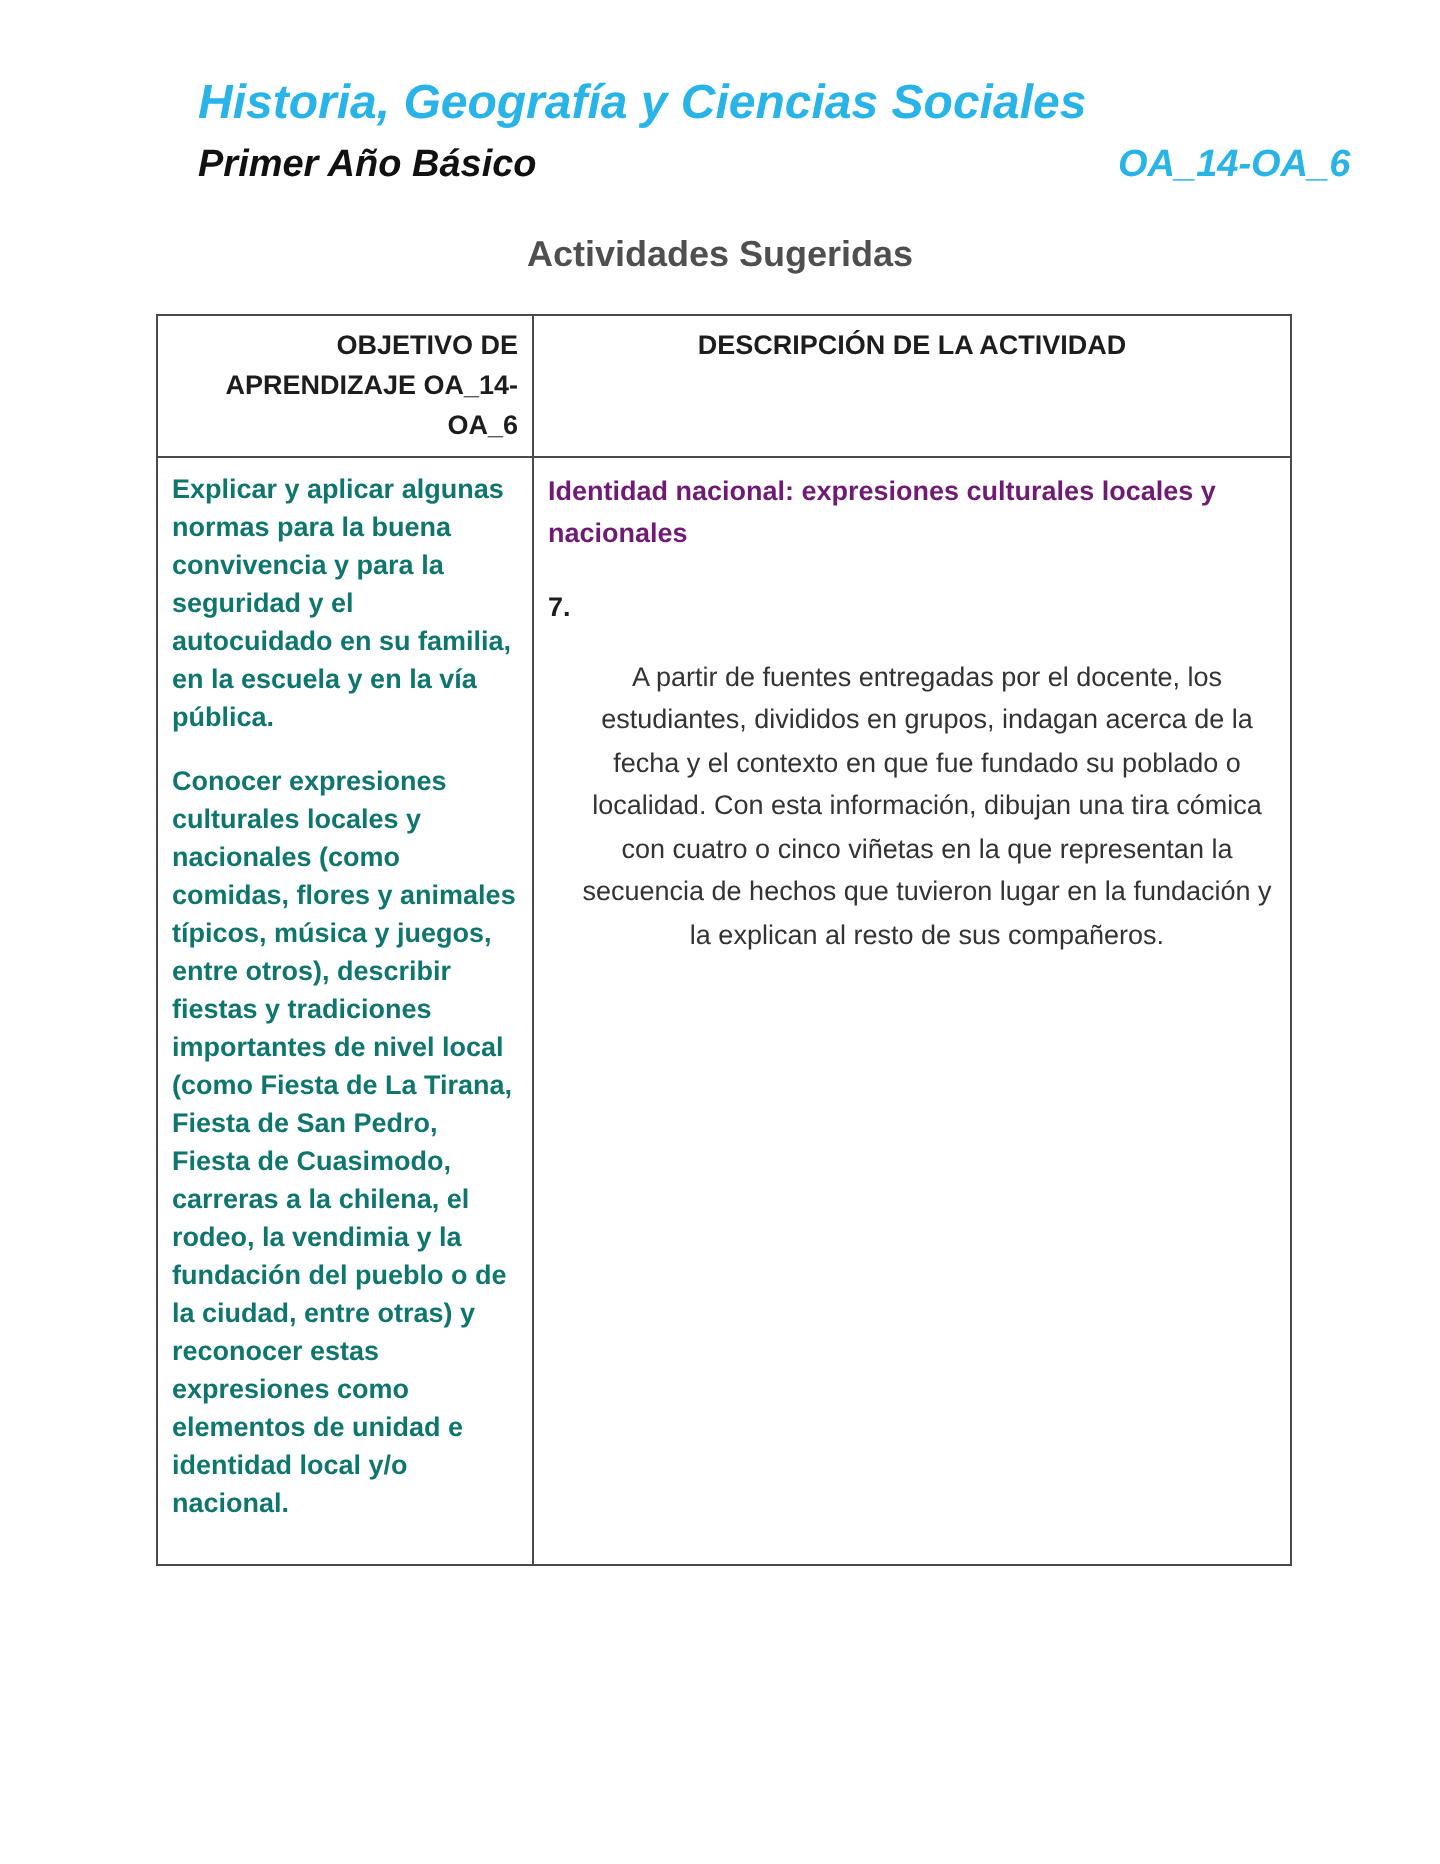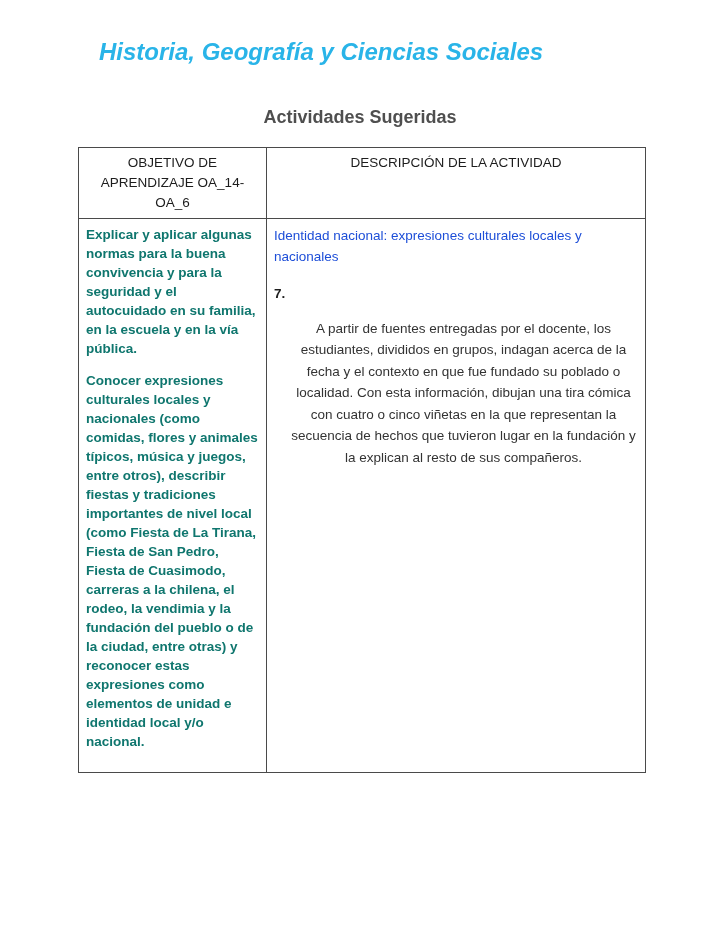--- a/index.html
+++ b/index.html
@@ -49,21 +49,21 @@
   .doc-header-right {
     text-align: right;
     font-size: 19px;
     font-weight: bold;
     line-height: 28px;
     color: var(--accent-color);
     white-space: nowrap;
   }
   
   .section-title {
-    margin-top: 36px;
+    margin-top: 18px;
     text-align: center;
     font-size: 18px;
     font-weight: bold;
     color: var(--section-title-color);
     line-height: 24px;
   }
   
   table.activities {
     margin: 18px 0 0 78px;
     width: 567px;
@@ -74,29 +74,29 @@
   col.c2 { width: 379px; }
   table.activities th,
   table.activities td {
     border: 1px solid var(--table-border-color);
     vertical-align: top;
     padding: 5px 7px;
   }
   th.th-objective {
     font-size: 13.5px;
     line-height: 20px;
-    font-weight: normal;
-    text-align: center;
+    font-weight: bold;
+    text-align: right;
     color: #1d1d1d;
     margin-top: 20px;
   }
   th.th-description {
     font-size: 13.5px;
     line-height: 20px;
-    font-weight: normal;
+    font-weight: bold;
     text-align: center;
     color: #1d1d1d;
   }
   td.cell-objective {
     height: 544px;
     font-size: 13.5px;
     font-weight: bold;
     line-height: 19px;
     color: #0f766e;
   }
@@ -106,44 +106,46 @@
   td.cell-objective p:last-child {
     margin-bottom: 16px;
   }
   td.cell-activity {
     font-size: 13.5px;
     line-height: 21.5px;
     color: #333333;
   }
   .activity-heading {
     margin: 1px 0 16px 0;
-    font-weight: normal;
+    font-weight: bold;
     line-height: 21px;
-    color: #1d4ed8;
+    color: #701a75;
   }
   .activity-number {
     margin: 7px 0 0 0;
     font-weight: bold;
     color: #1d1d1d;
   }
   .activity-description {
     margin: 13px 0 0 15px;
     text-align: center;
   }
 </style>
 </head>
 <body>
 
 <div class="page">
 
   <div class="doc-header">
     <div class="doc-header-left">
       <div class="doc-title">Historia, Geografía y Ciencias Sociales</div>
+      <div class="doc-subtitle">Primer Año Básico</div>
     </div>
     <div class="doc-header-right">
+      <div class="oa-code">OA_14-OA_6</div>
     </div>
   </div>
 
   <div class="section-title">Actividades Sugeridas</div>
 
   <table class="activities">
     <colgroup>
       <col class="c1">
       <col class="c2">
     </colgroup>

